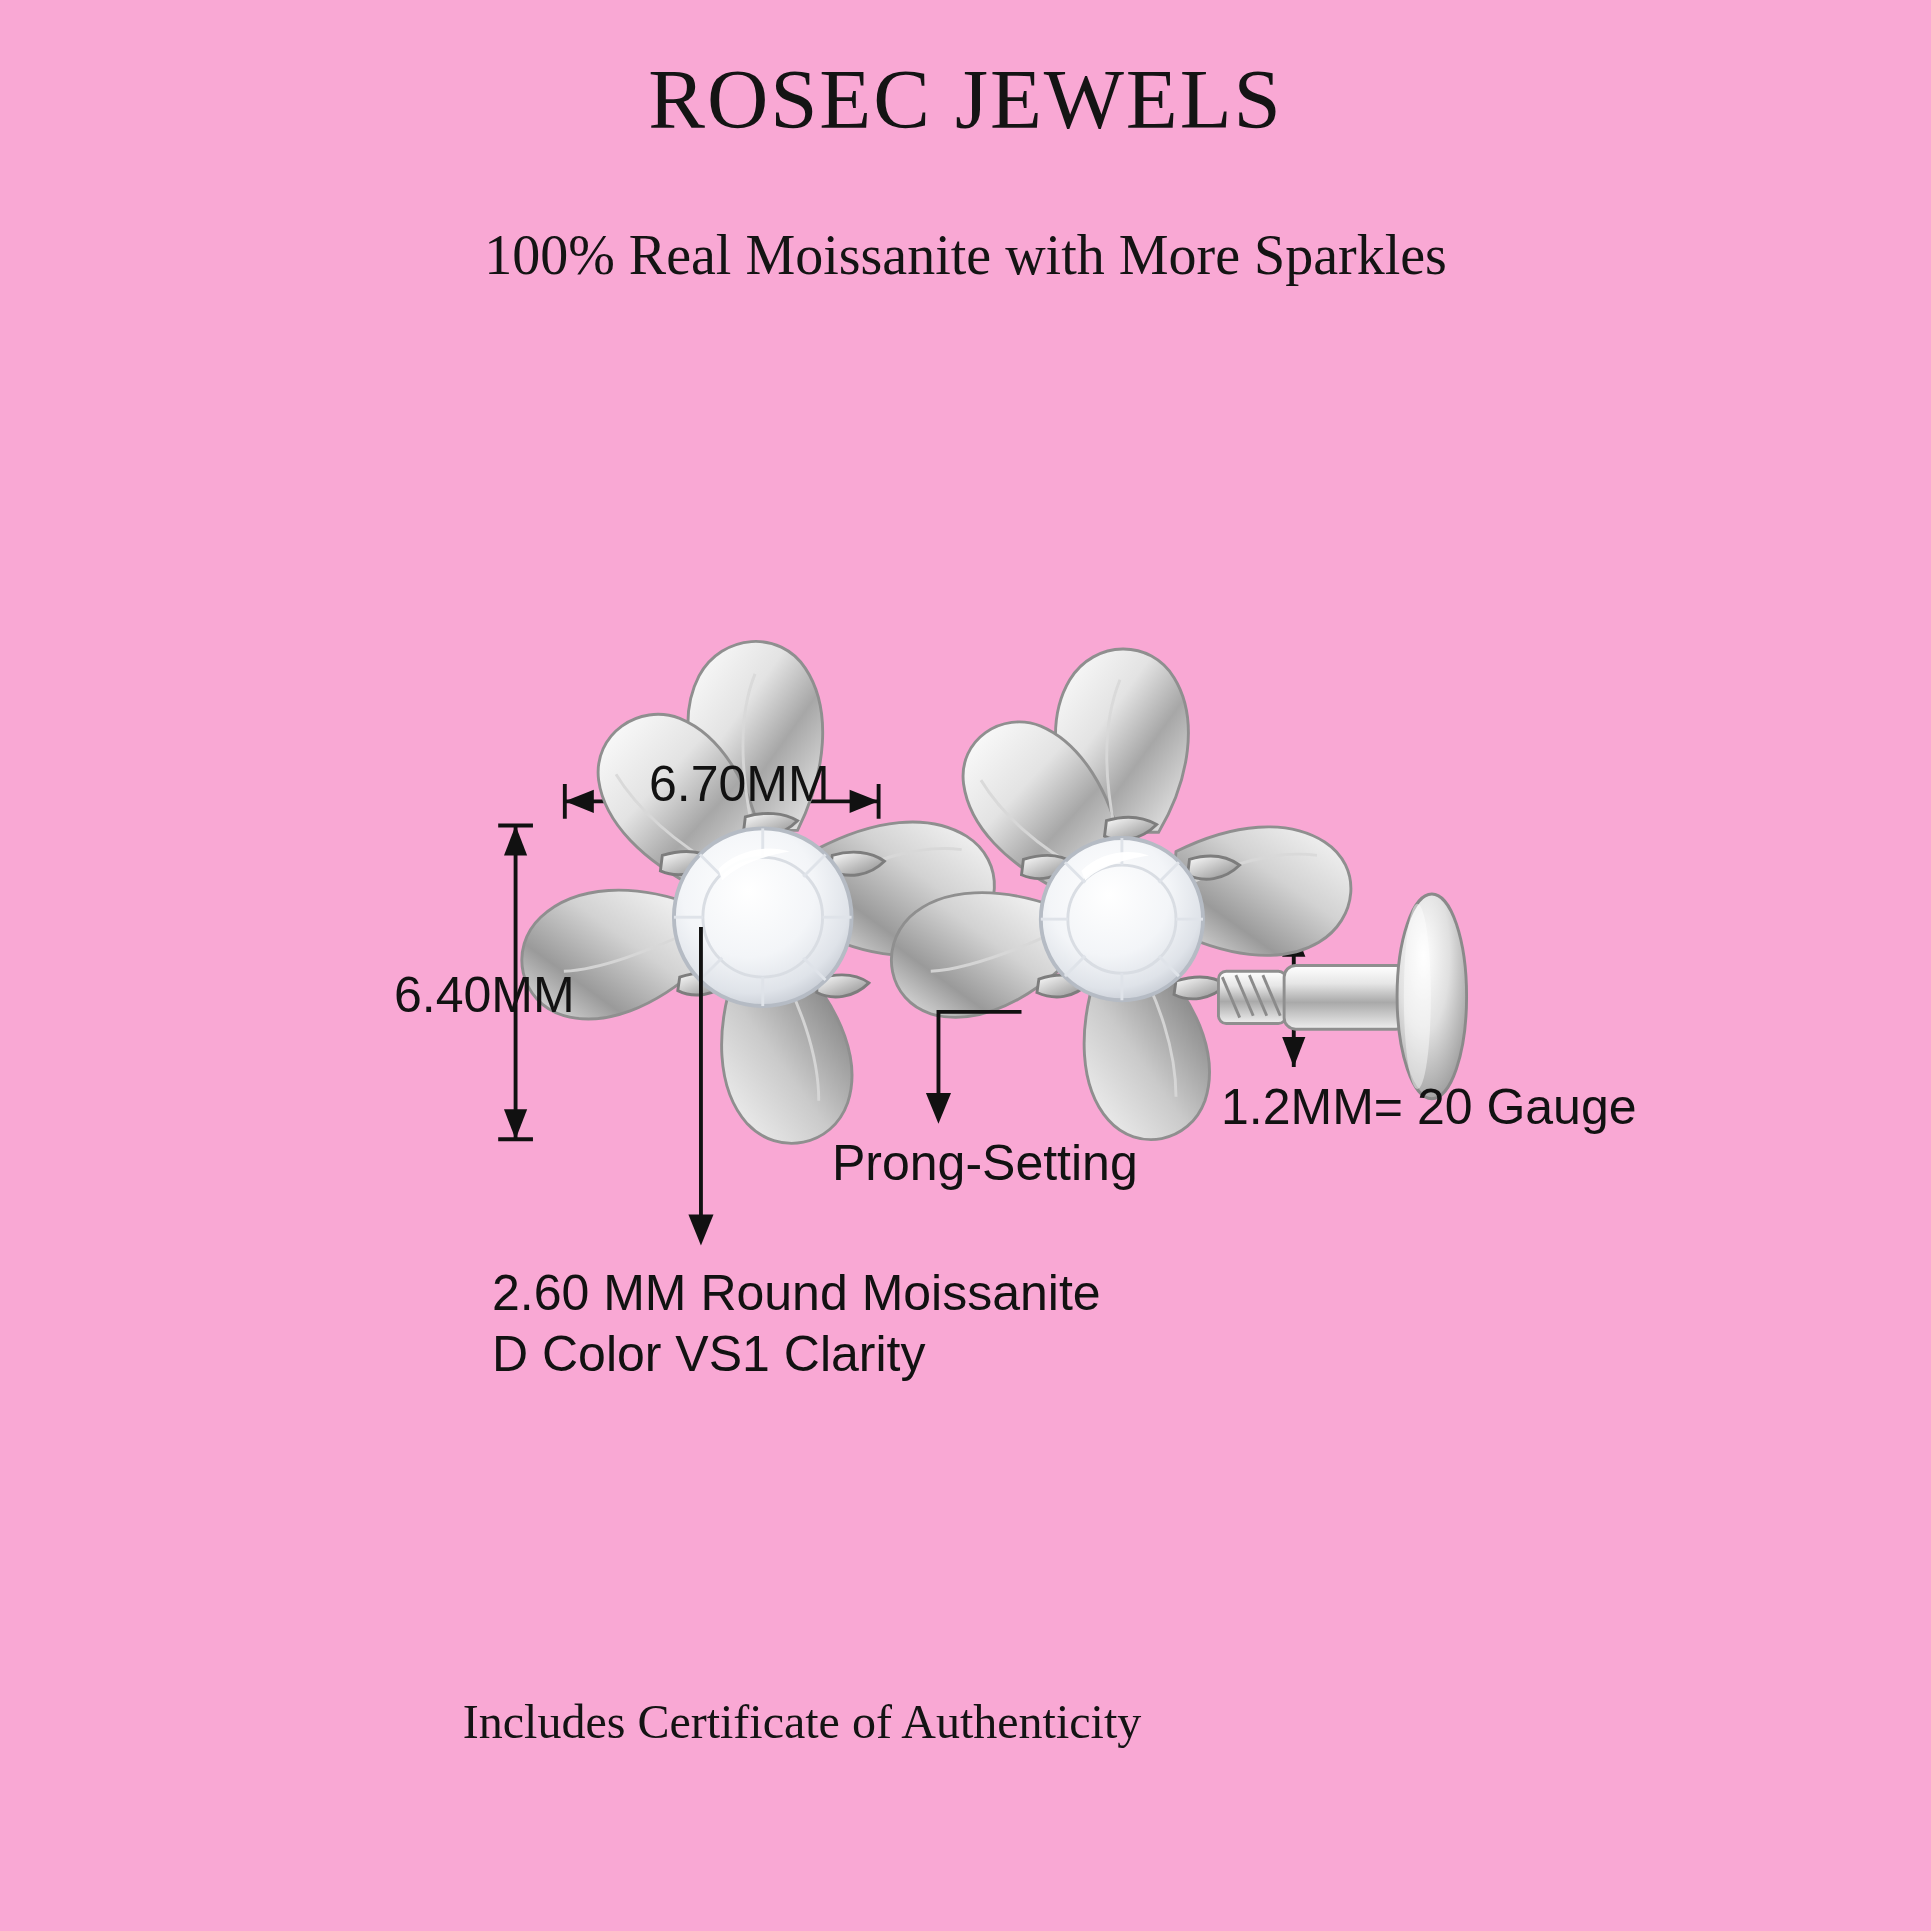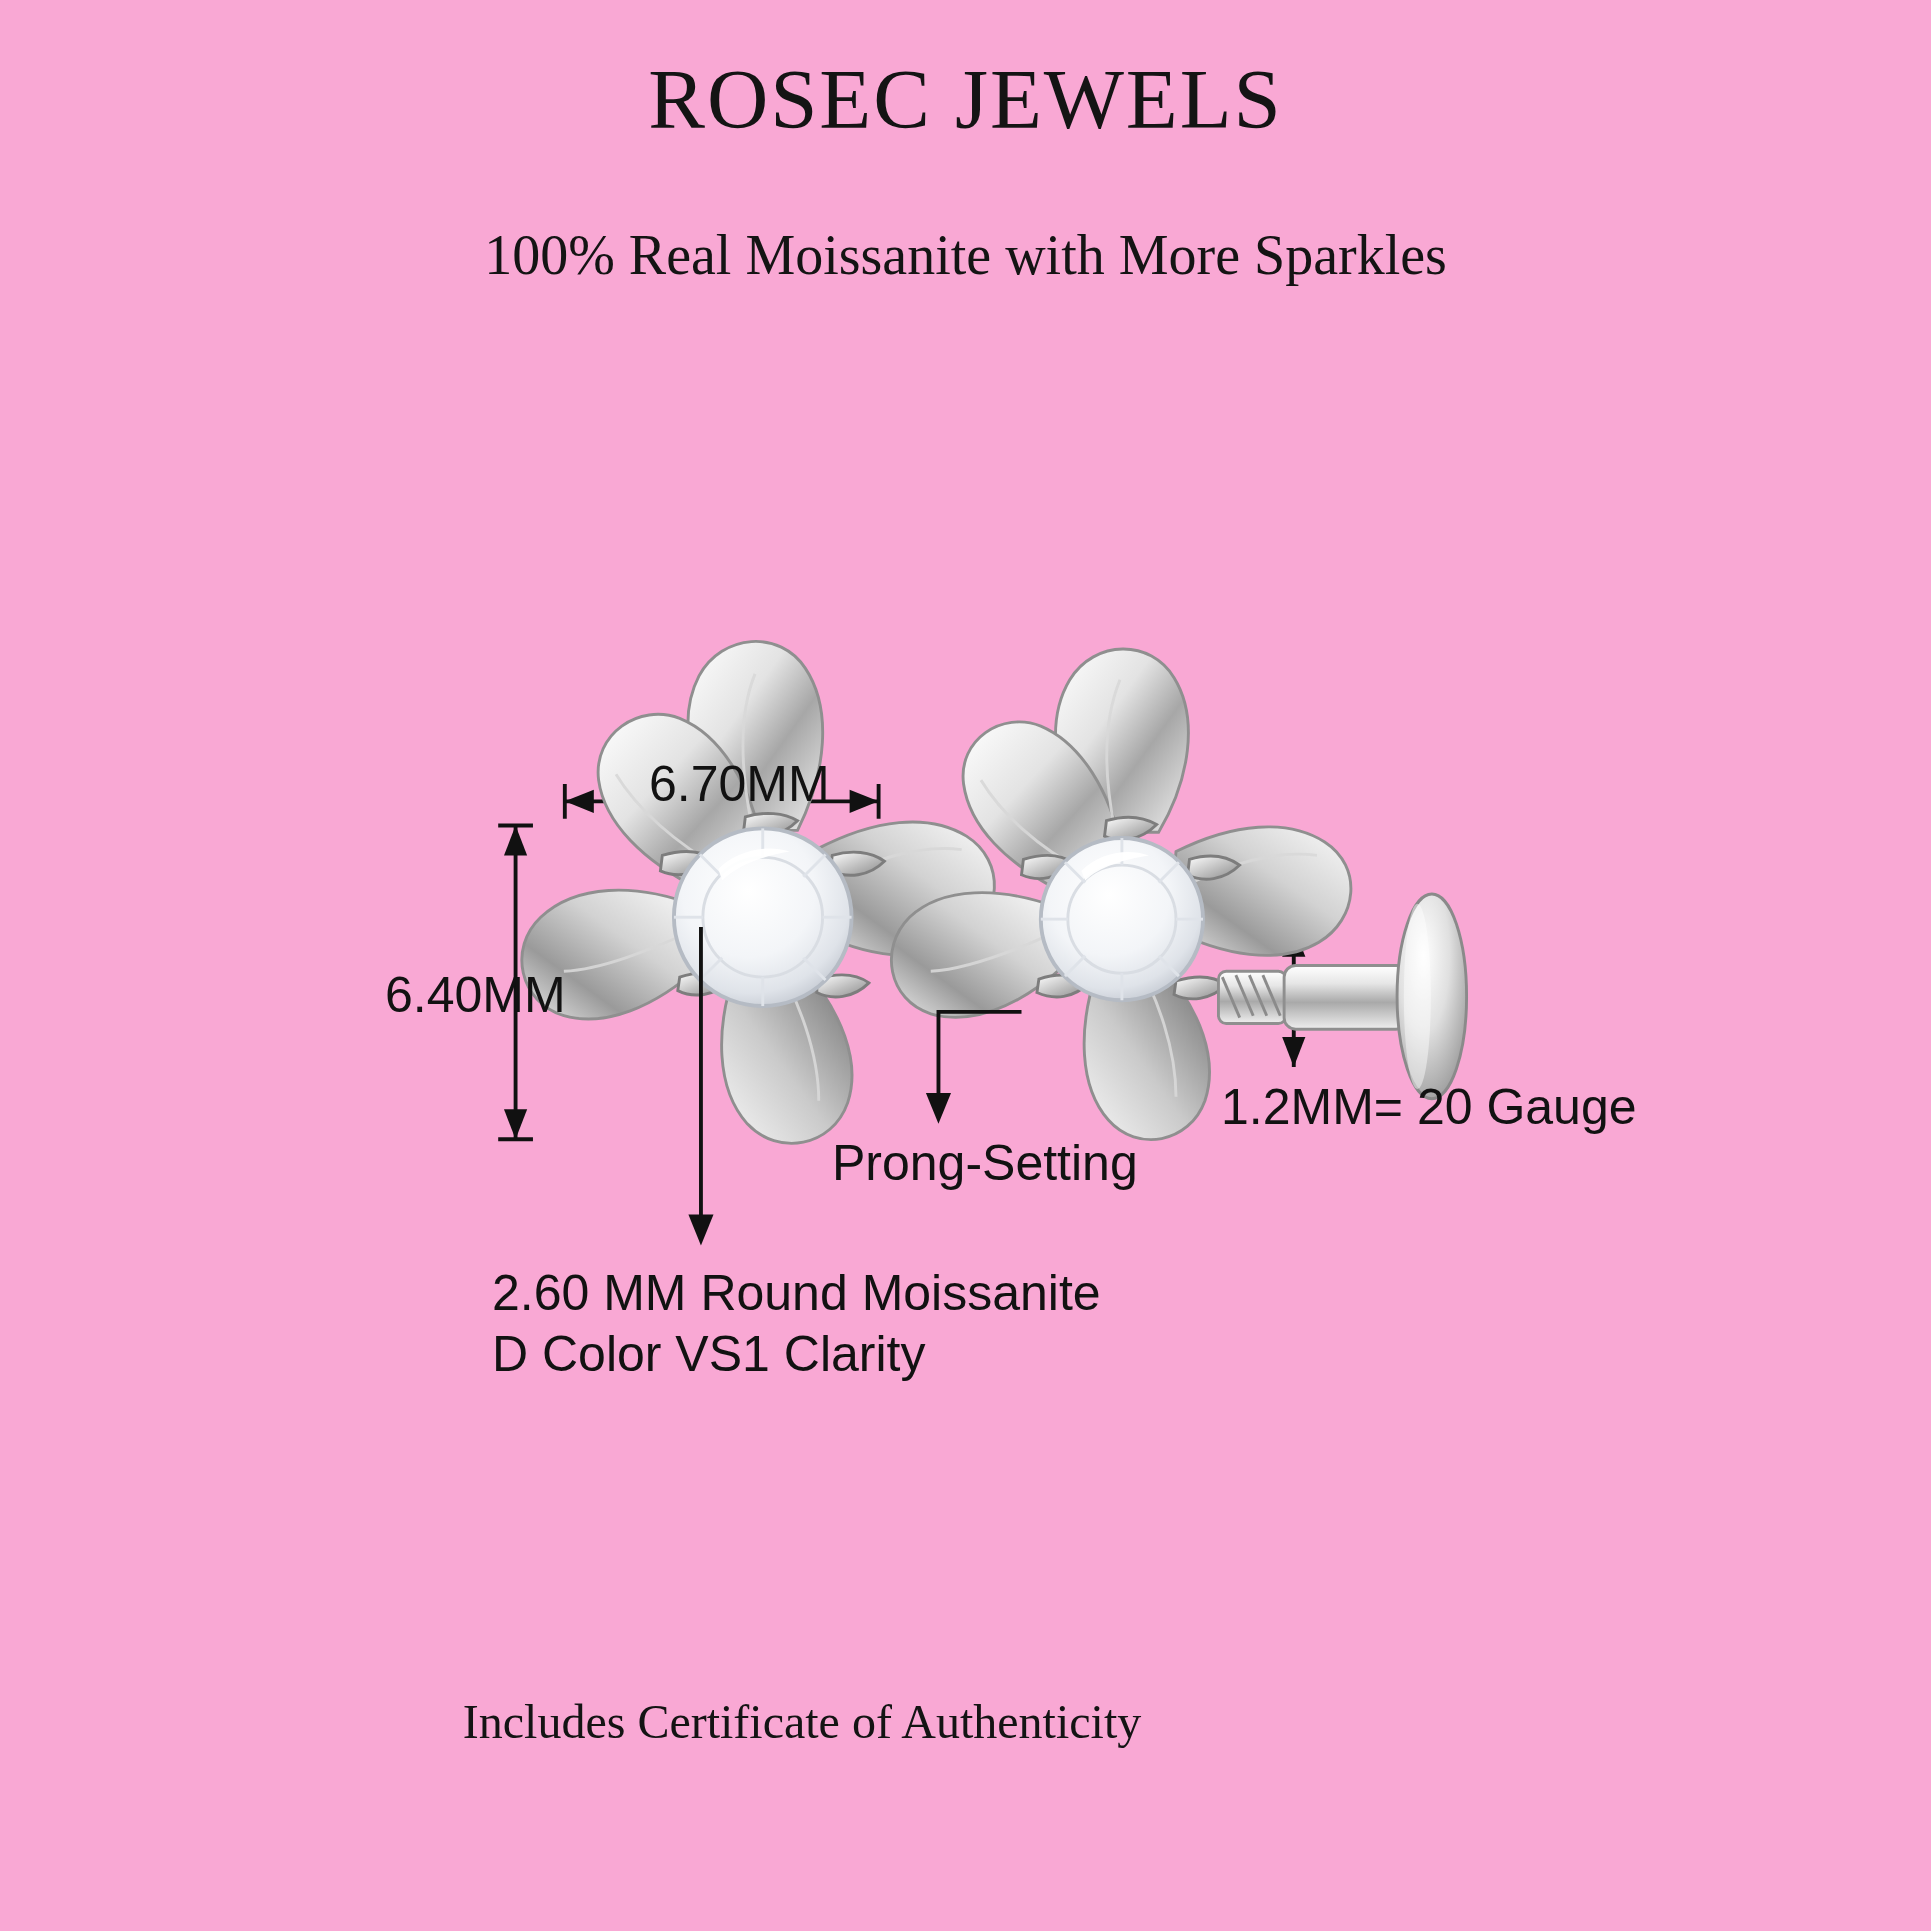--- a/index.html
+++ b/index.html
@@ -72,21 +72,21 @@
 
   
   .dim-label {
     position: absolute;
     font-size: 50px;
     color: #121212;
     font-family: Liberation Sans, sans-serif;
     white-space: nowrap;
   }
   .label-width  { left: 649px;  top: 755px; }
-  .label-height { left: 385px;  top: 966px; }
+  .label-height { left: 394px;  top: 966px; }
   .label-gauge  { left: 1221px; top: 1078px; }
   .label-prong  { left: 832px;  top: 1134px; }
   .label-stone  {
     left: 492px;
     top: 1263px;
     line-height: 1.22;
   }
 </style>
 </head>
 <body>

